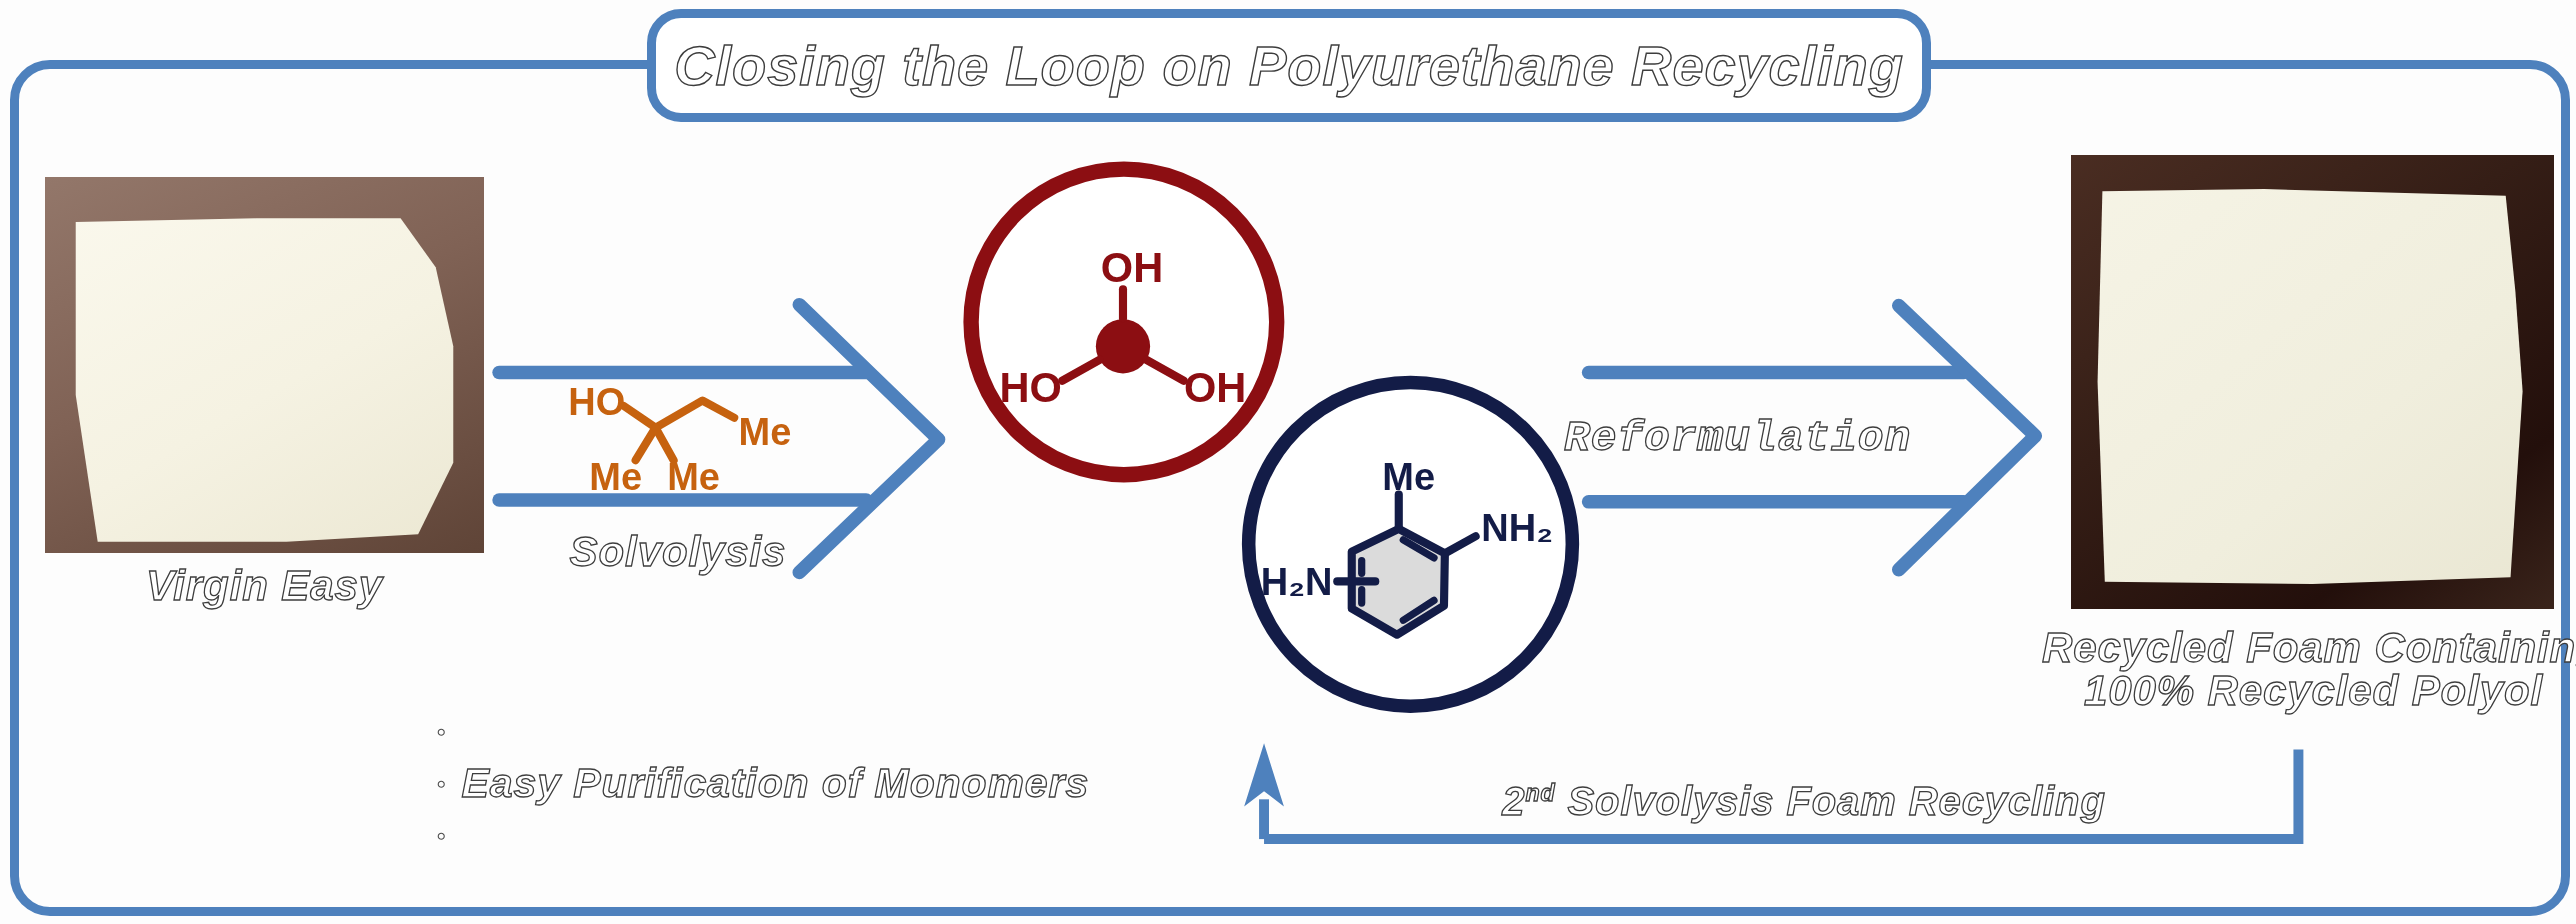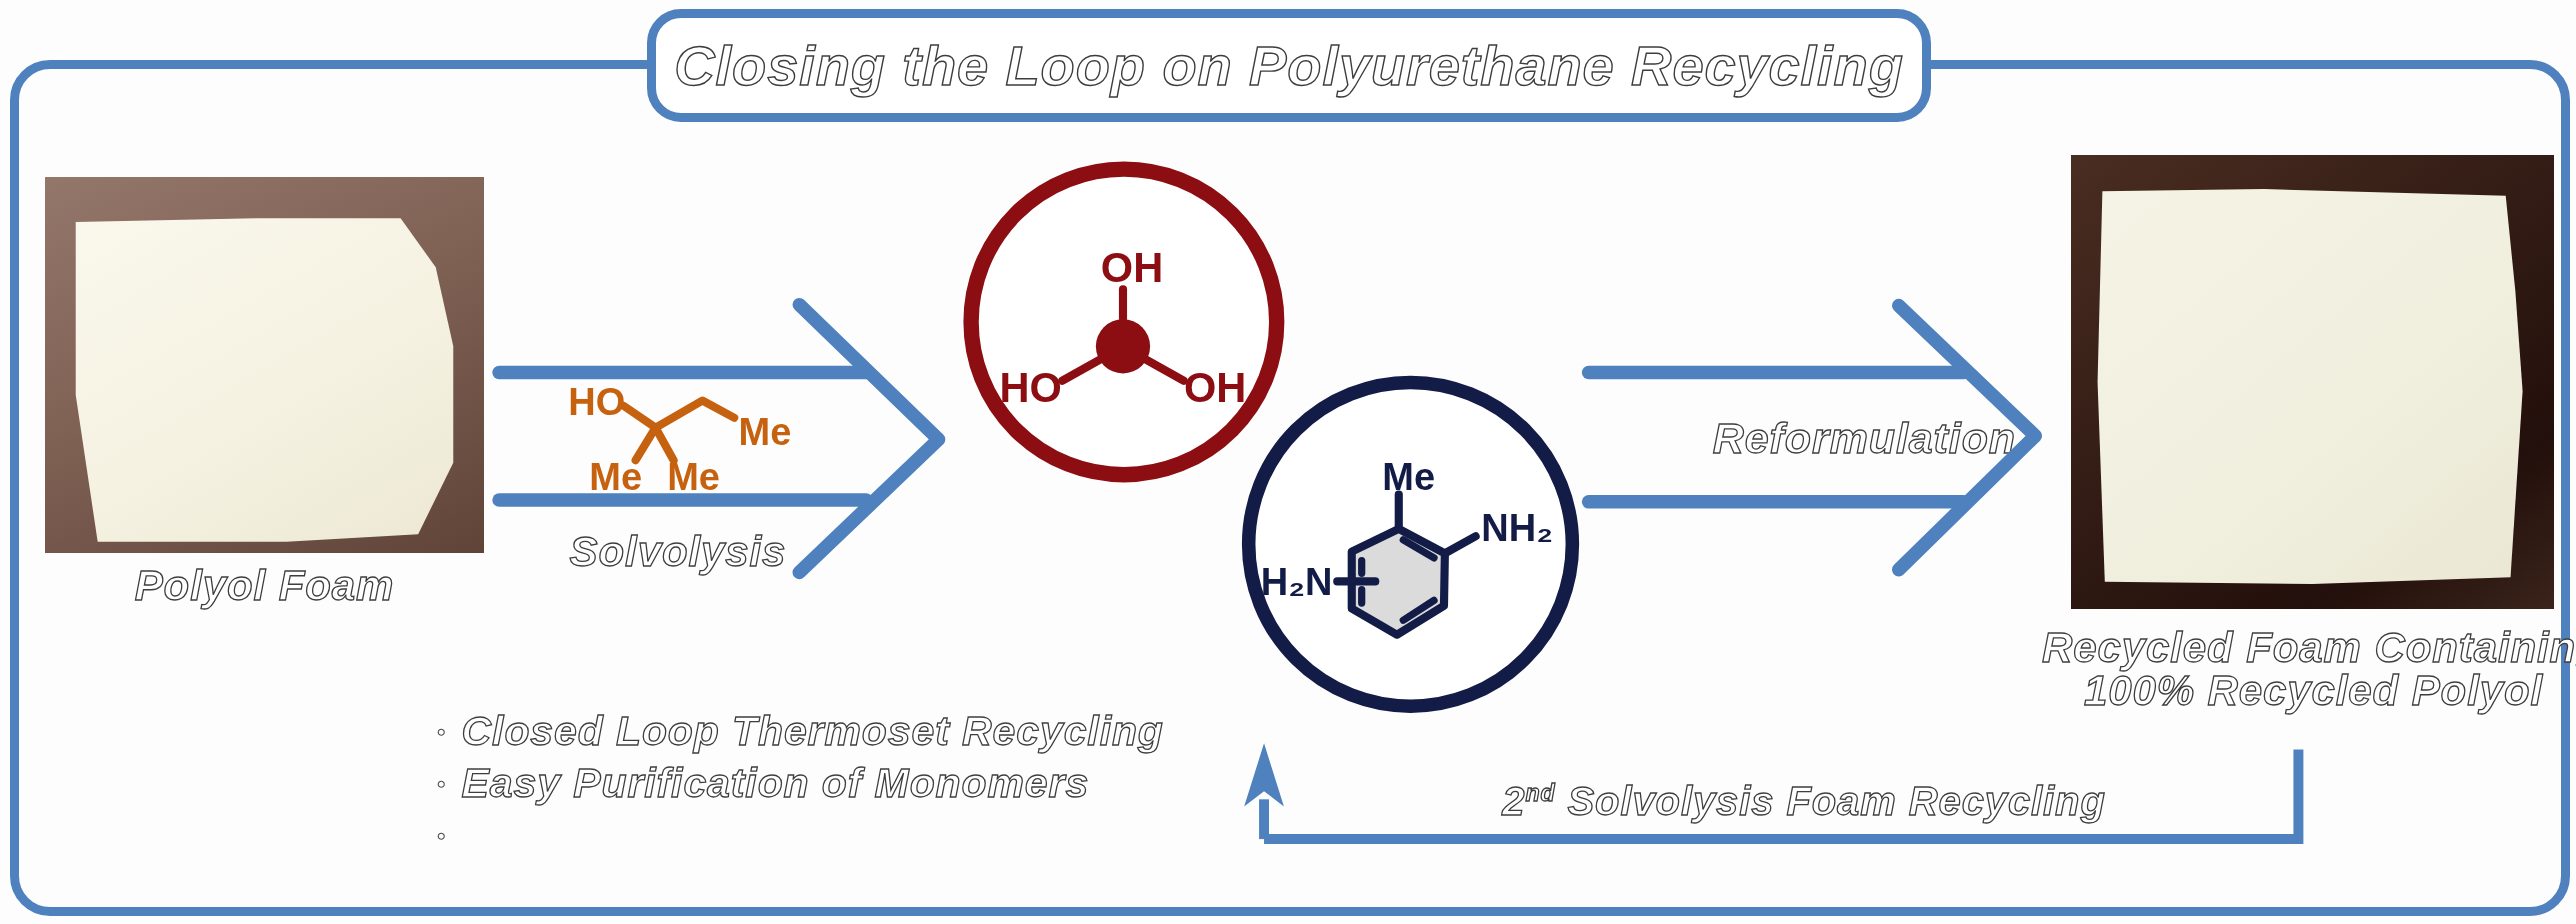--- a/index.html
+++ b/index.html
@@ -28,21 +28,21 @@
   .foam-left{clip-path:polygon(7% 12%,48% 11%,81% 11%,89% 24%,93% 45%,93% 76%,85% 95%,55% 97%,12% 97%,7% 58%);
     background:linear-gradient(150deg,#fbf9ee 0%,#f5f2e2 55%,#ebe7d2 100%);}
   .foam-right{clip-path:polygon(6.5% 8%,40% 7.5%,90% 9%,92% 30%,93.5% 52%,91% 93%,50% 94.5%,7% 94%,5.5% 50%);
     background:linear-gradient(140deg,#f6f4e6 0%,#f0eedd 60%,#e9e6d2 100%);}
 
   
   .caption-left{position:absolute;left:45px;top:562px;width:439px;text-align:center;font-size:42px;}
   .caption-right{position:absolute;left:2042px;top:626px;width:543px;text-align:center;
     font-size:42px;line-height:43px;}
   .solvolysis-label{position:absolute;left:488px;top:528px;width:380px;text-align:center;font-size:42px;}
-  .reformulation-label{position:absolute;left:1564px;top:414px;width:452px;text-align:right;font-size:43px;}
+  .reformulation-label{position:absolute;left:1564px;top:414px;width:452px;text-align:left;font-size:43px;font-family:Liberation Mono, monospace;}
   .return-label{position:absolute;left:1447px;top:779px;width:714px;text-align:center;font-size:40px;}
   .return-label sup{font-size:0.58em;vertical-align:super;}
 
   
   .bullet-list{position:absolute;left:436px;top:705px;display:flex;flex-direction:column;}
   .bullet-item{display:flex;align-items:center;height:52px;font-size:41px;}
   .bullet-dot{font-style:normal;-webkit-text-stroke:0;color:#4a4a4a;font-size:0.7em;
     margin-right:14.5px;line-height:1;}
 
   
@@ -52,40 +52,39 @@
 </head>
 <body>
 
 <div id="canvas">
 
   <div class="figure-border"></div>
 
   <div class="photo photo-left">
     <div class="foam foam-left"></div>
   </div>
-  <div class="caption-left outline-text">Polyol Foam</div>
+  <div class="caption-left outline-text">Virgin Easy</div>
 
   <div class="photo photo-right">
     <div class="foam foam-right"></div>
   </div>
   <div class="caption-right outline-text">
     <div>Recycled Foam Containing</div>
     <div>100% Recycled Polyol</div>
   </div>
 
   <div class="solvolysis-label outline-text">Solvolysis</div>
   <div class="reformulation-label outline-text">Reformulation</div>
   <div class="return-label outline-text">
     <span>2</span><sup>nd</sup><span> Solvolysis Foam Recycling</span>
   </div>
 
   <div class="bullet-list">
     <div class="bullet-item outline-text">
       <span class="bullet-dot">◦</span>
-      <span>Closed Loop Thermoset Recycling</span>
     </div>
     <div class="bullet-item outline-text">
       <span class="bullet-dot">◦</span>
       <span>Easy Purification of Monomers</span>
     </div>
     <div class="bullet-item outline-text">
       <span class="bullet-dot">◦</span>
     </div>
   </div>
 

